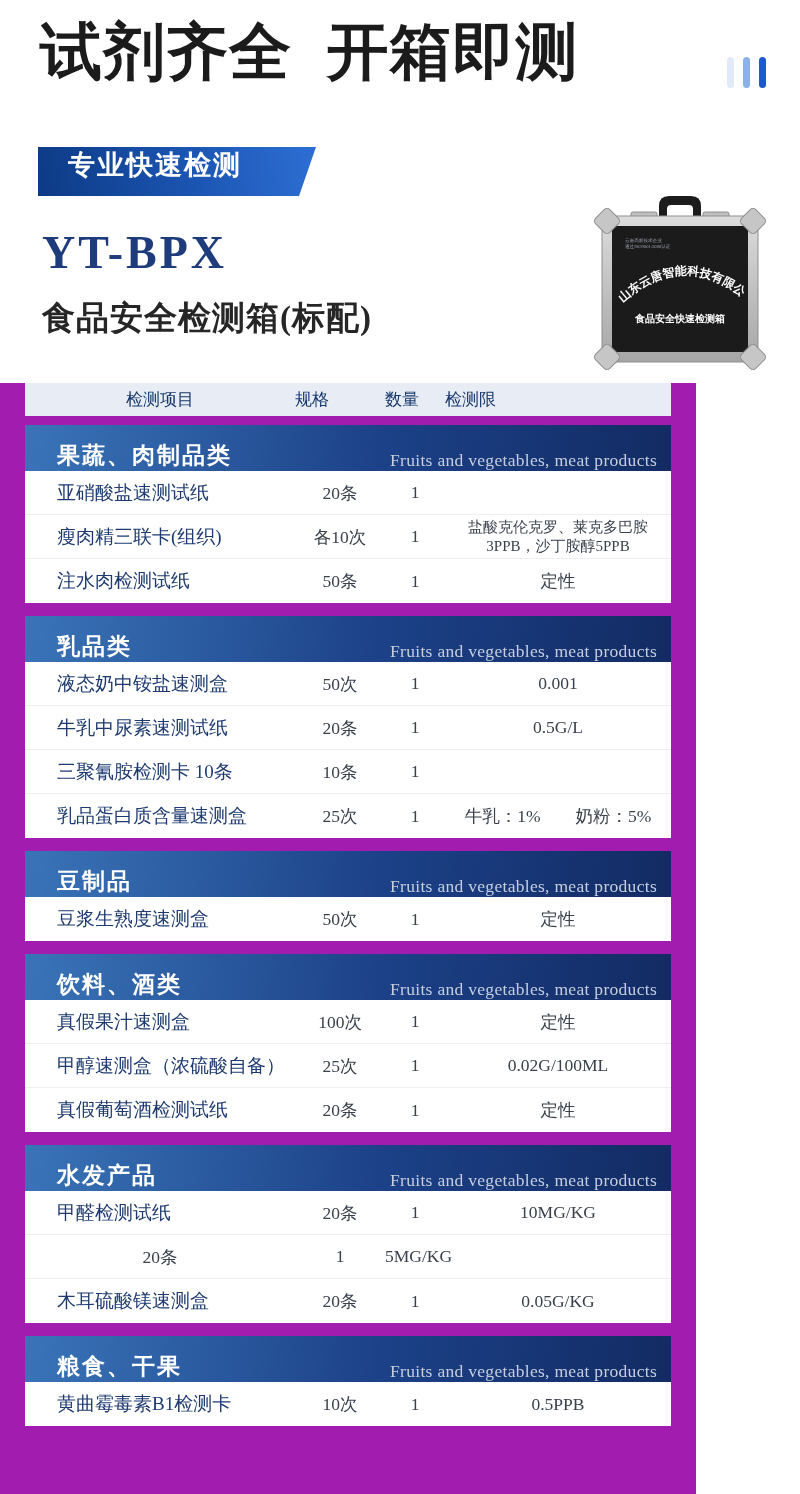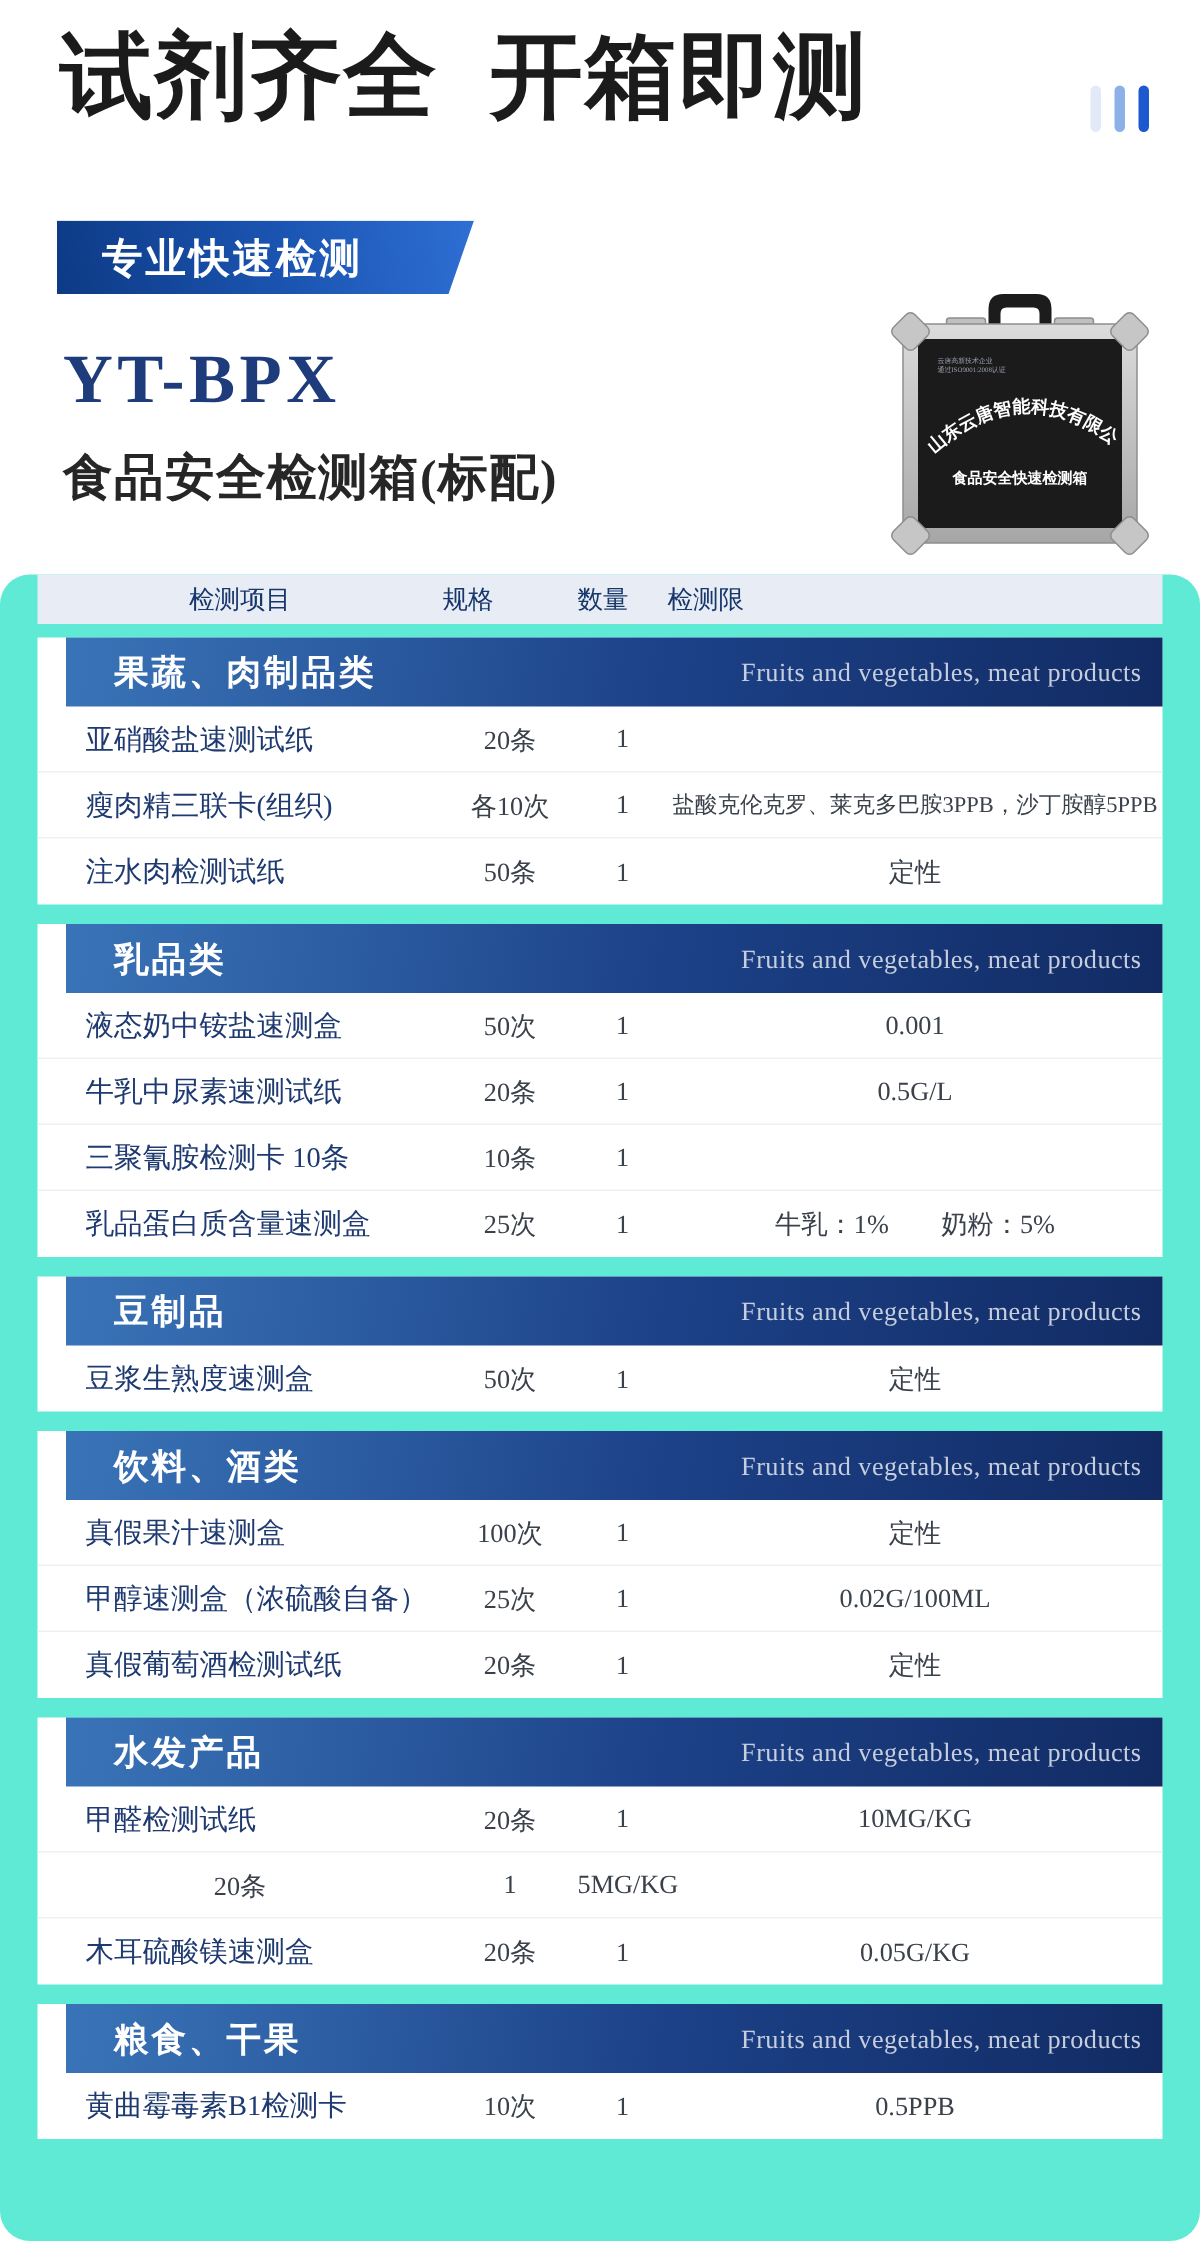--- a/index.html
+++ b/index.html
@@ -9,35 +9,35 @@
 
   
   .hero{position:absolute;left:0;top:0;width:800px;height:383px;background:#fff;}
   .hero-title{position:absolute;left:40px;top:18px;font-size:62px;line-height:1.1;font-weight:900;
     color:#1b1b1b;letter-spacing:1px;word-spacing:18px;white-space:nowrap;}
   .deco-bars{position:absolute;right:34px;top:57px;display:flex;gap:9px;align-items:center;}
   .deco-bars span{display:block;width:7px;height:31px;border-radius:4px;}
   .badge{position:absolute;left:38px;top:147px;width:278px;height:49px;
     background:linear-gradient(80deg,var(--badge-g1) 0%,var(--badge-g2) 55%,var(--badge-g3) 100%);
     clip-path:polygon(0 0,100% 0,calc(100% - 17px) 100%,0 100%);
-    display:flex;align-items:center;}
+    display:flex;}
   .badge span{color:#fff;font-size:27px;font-weight:700;margin-left:30px;letter-spacing:2px;}
   .model{position:absolute;left:42px;top:226px;font-size:46px;font-weight:700;color:var(--model-text);letter-spacing:3px;}
   .product-name{position:absolute;left:42px;top:296px;font-size:33px;font-weight:700;color:#262626;letter-spacing:1px;}
   .case-wrap{position:absolute;left:594px;top:188px;width:172px;height:182px;}
 
   
-  .table-area{position:absolute;left:0;top:383px;width:800px;height:1111px;background:#5eead4;padding:0 25px;border-radius:20px;}
+  .table-area{position:absolute;left:0;top:383px;width:696px;height:1111px;background:#a21caf;padding:0 25px;}
   .col-head{display:grid;grid-template-columns:270px 90px 60px 1fr;align-items:center;height:33px;
     background:var(--strip-bg);color:#17376b;font-size:17px;margin-bottom:9px;}
   .col-head .c1{text-align:center;padding-left:0;}
   .col-head .c2,.col-head .c3,.col-head .c4{text-align:left;}
   .section-card{background:#fff;margin-bottom:13px;}
-  .section-head{height:46px;display:flex;align-items:center;justify-content:space-between;padding:0 14px 0 32px;
-    background:linear-gradient(97deg,var(--sec-g1) 0%,var(--sec-g2) 55%,var(--sec-g3) 100%);margin-left:19px;}
+  .section-head{height:46px;display:flex;align-items:flex-end;justify-content:space-between;padding:0 14px 0 32px;
+    background:linear-gradient(97deg,var(--sec-g1) 0%,var(--sec-g2) 55%,var(--sec-g3) 100%);}
   .section-head .zh{color:#fff;font-size:23px;font-weight:700;letter-spacing:2px;font-family:"Liberation Sans","DejaVu Sans",sans-serif;}
   .section-head .en{color:#c6cede;font-size:17.5px;letter-spacing:.3px;}
   .row{display:grid;grid-template-columns:270px 90px 60px 1fr;align-items:center;height:44px;border-bottom:1px solid #edeff3;}
   .row:last-child{border-bottom:none;}
   .row .item{padding-left:32px;font-size:19px;color:var(--item-text);}
   .row .spec,.row .qty,.row .limit{text-align:center;font-size:17.5px;color:var(--value-text);}
   .row .limit.small{font-size:15px;}
 </style>
 </head>
 <body>

